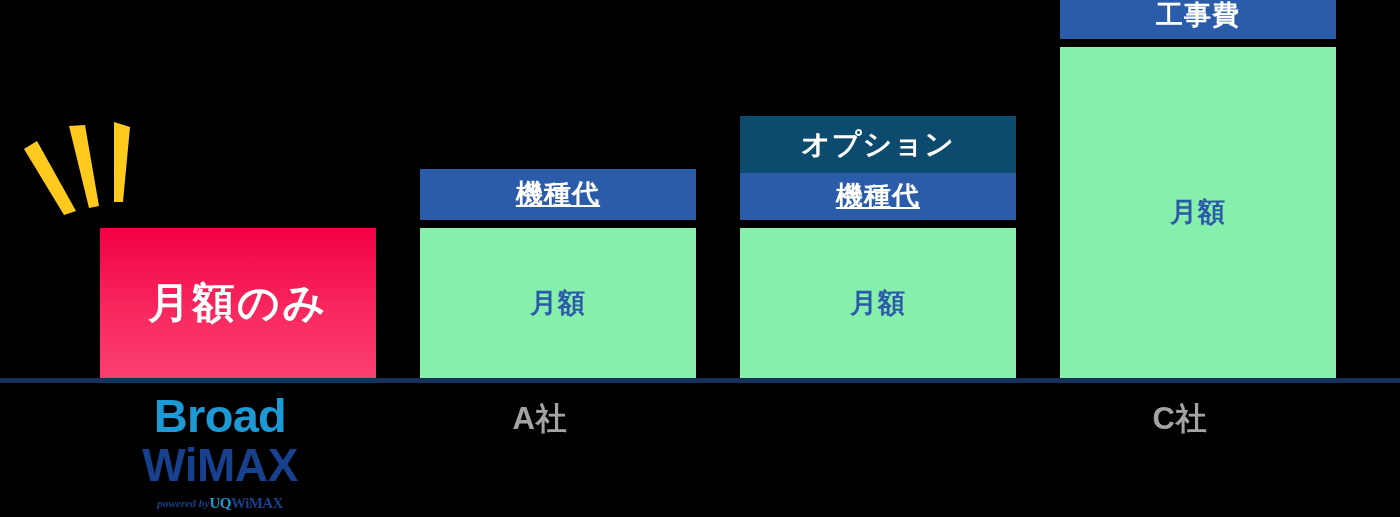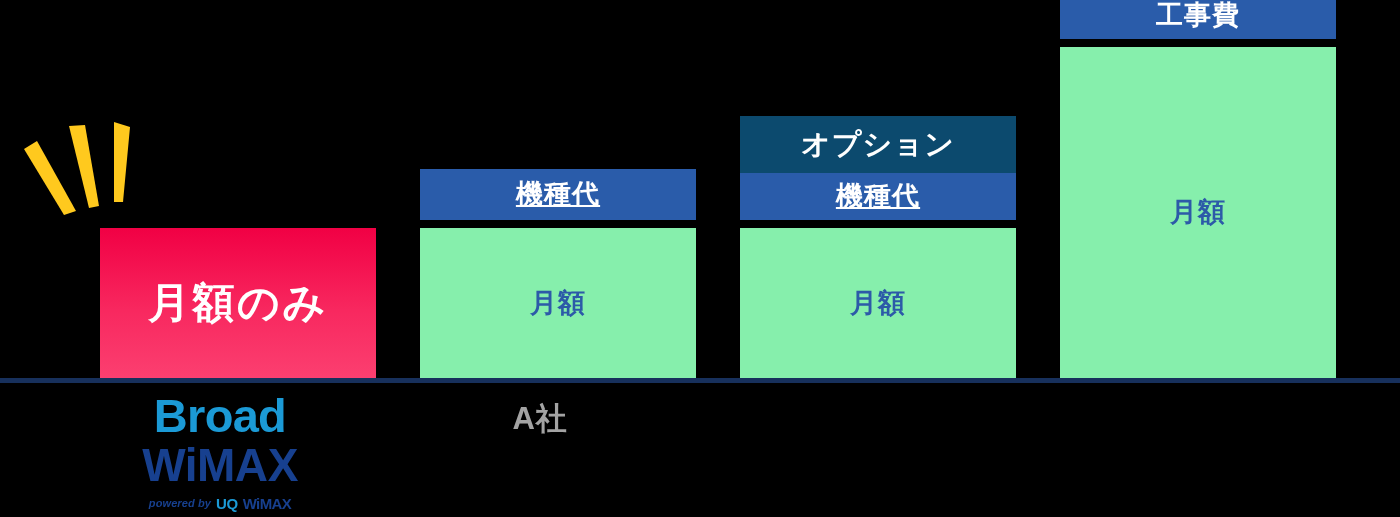--- a/index.html
+++ b/index.html
@@ -124,22 +124,22 @@
     font-weight: 700;
     color: #17408f;
     letter-spacing: -0.01em;
     display: block;
     margin-top: 3px;
   }
   .logo-powered {
     display: flex;
     align-items: center;
     justify-content: center;
-    gap: 5px;
     margin-top: 8px;
+    font-family: Liberation Serif, serif;
   }
   .logo-powered-text {
     font-size: 11px;
     font-weight: 700;
     font-style: italic;
     color: #17408f;
     letter-spacing: 0.01em;
   }
   .logo-uq {
     font-size: 15px;
@@ -191,20 +191,21 @@
     <div class="seg seg-device" style="height:47px;">機種代</div>
     <div class="seg seg-monthly" style="height:150px;">月額</div>
   </div>
 
   <div class="bar-col" id="col-c">
     <div class="seg seg-construction" style="height:47px;">工事費</div>
     <div class="seg seg-monthly" style="height:331px;">月額</div>
   </div>
 
   <div class="cat-label" id="label-a">A社</div>
+  <div class="cat-label" id="label-c">C社</div>
 
   <div class="logo-block">
     <span class="logo-broad">Broad</span>
     <span class="logo-wimax">WiMAX</span>
     <span class="logo-powered">
       <span class="logo-powered-text">powered by</span>
       <span class="logo-uq">UQ</span>
       <span class="logo-uqwimax">WiMAX</span>
     </span>
   </div>

